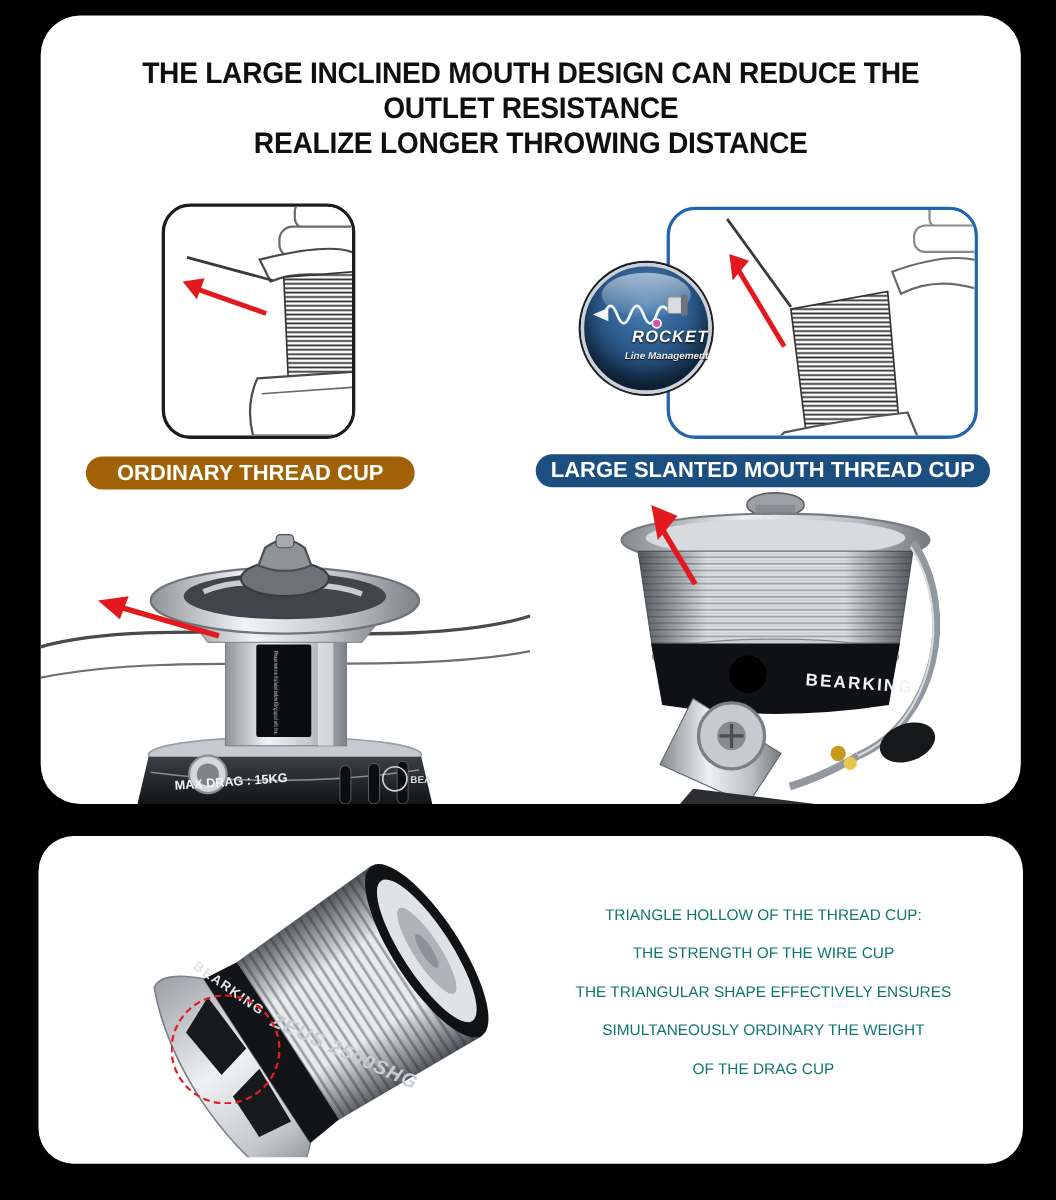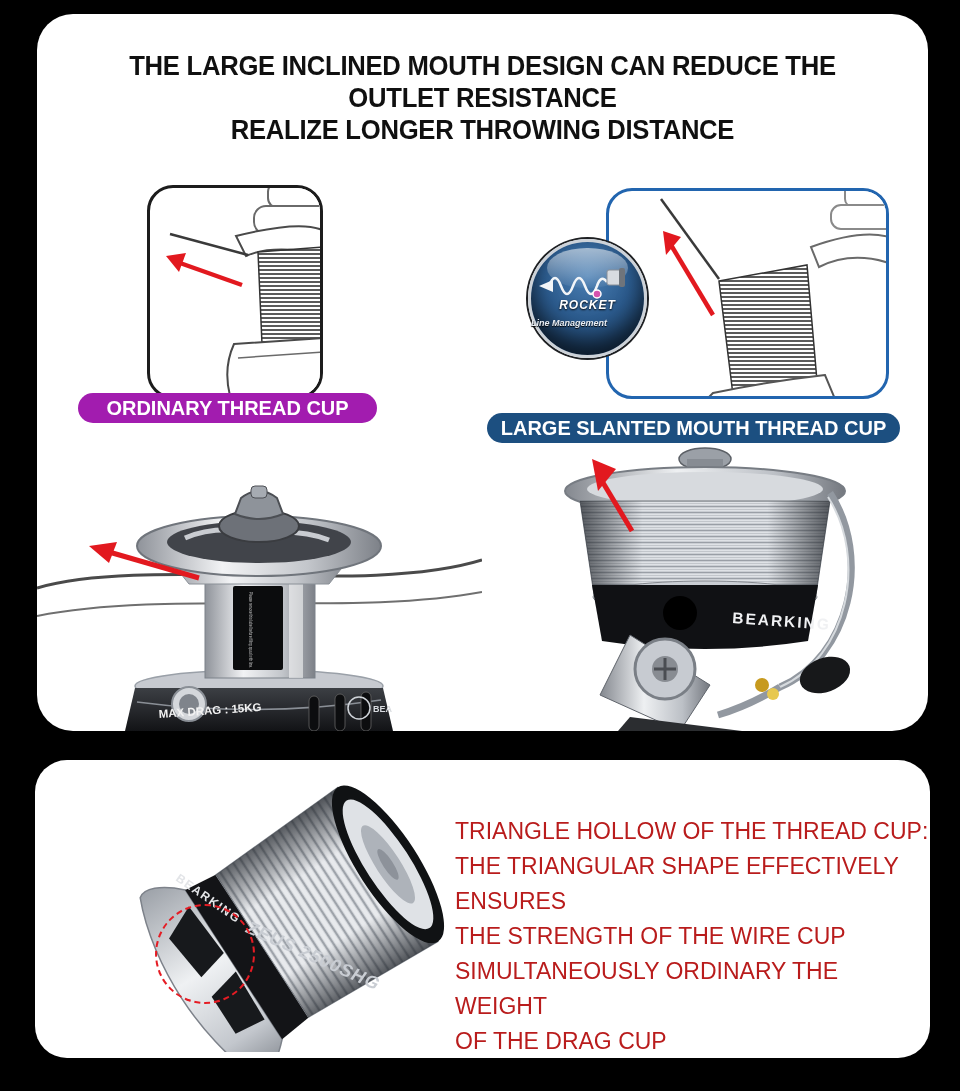--- a/index.html
+++ b/index.html
@@ -12,45 +12,45 @@
   .headline{position:absolute;left:0;top:36px;width:100%;text-align:center;
             color:#101010;font-weight:700;font-size:27px;line-height:32px;
             transform:scaleX(0.95);letter-spacing:-0.3px;}
 
   .diagram-box{position:absolute;background:#fff;box-sizing:border-box;}
   #diagram-left{left:110px;top:171px;width:176px;height:214px;border:3px solid #1c1c1c;border-radius:26px;overflow:hidden;}
   #diagram-right{left:569px;top:174px;width:283px;height:211px;border:3px solid #2265af;border-radius:26px;overflow:hidden;}
 
   .pill{position:absolute;height:30px;border-radius:16px;color:#fff;font-weight:700;
         font-size:20px;line-height:30px;text-align:center;letter-spacing:0;}
-  #pill-left{left:41px;top:379px;width:299px;background:#a21caf;}
+  #pill-left{left:41px;top:401px;width:299px;background:#a16207;}
   #pill-right{left:450px;top:399px;width:413px;background:#1c4f80;}
 
   #rocket-badge{position:absolute;left:491px;top:225px;width:113px;height:113px;border-radius:50%;
       background:radial-gradient(circle at 50% 30%, #4a7fb4 0%, #2b5a8c 45%, #132c48 100%);
       border:3px solid #cdd2d8;box-shadow:0 0 0 2px #1e2023, inset 0 -14px 20px rgba(0,0,0,.55);
       z-index:5;}
   #rocket-badge .gloss{position:absolute;left:14%;top:5%;width:72%;height:36%;border-radius:50%;
       background:linear-gradient(rgba(255,255,255,.55),rgba(255,255,255,.04));}
-  #rocket-badge .badge-title{position:absolute;left:0;top:56px;width:100%;text-align:center;
-      color:#fff;font-weight:800;font-style:italic;font-size:12px;letter-spacing:1px;
+  #rocket-badge .badge-title{position:absolute;left:0;top:56px;width:100%;text-align:right;
+      color:#fff;font-weight:800;font-style:italic;font-size:15px;letter-spacing:1px;
       text-shadow:0 1px 2px #000;}
-  #rocket-badge .badge-sub{position:absolute;left:0;top:76px;width:100%;text-align:left;
+  #rocket-badge .badge-sub{position:absolute;left:0;top:76px;width:100%;text-align:right;
       color:#e8eef5;font-weight:600;font-style:italic;font-size:9px;text-shadow:0 1px 1px #000;}
 
   .photo{position:absolute;}
   #photo-left{left:0px;top:436px;width:445px;height:281px;}
   #photo-right{left:443px;top:431px;width:411px;height:286px;}
 
   #spool-photo{position:absolute;left:100px;top:20px;width:350px;height:272px;}
   #dashed-circle{position:absolute;left:120px;top:144px;width:96px;height:96px;border-radius:50%;
       border:2.5px dashed #e51c24;}
 
-  #bottom-text{position:absolute;left:420px;top:54px;width:478px;
-      color:#b91c1c;font-size:23px;line-height:35px;font-weight:400;}
+  #bottom-text{position:absolute;left:420px;top:54px;width:478px;text-align:center;
+      color:#0f766e;font-size:14px;line-height:35px;font-weight:400;}
   #bottom-text p{margin:0;}
 </style>
 </head>
 <body>
 
 <div id="canvas">
 
   <div class="panel" id="panel-top">
 
     <div class="headline">
@@ -246,20 +246,20 @@
         <ellipse cx="268" cy="135" rx="5" ry="18" fill="#8d929a"></ellipse>
       </g>
       <text x="40" y="100" font-size="12" font-weight="700" letter-spacing="1.5" fill="#e3e5e8" transform="rotate(35 40 100)">BEARKING</text>
       <text x="110" y="152" font-size="18" font-weight="700" font-style="italic" letter-spacing="1" fill="#c9cdd3" transform="rotate(24 110 152)">ZEUS 2500SHG</text>
     </svg>
 
     <div id="dashed-circle"></div>
 
     <div id="bottom-text">
       <p>TRIANGLE HOLLOW OF THE THREAD CUP:</p>
+      <p>THE STRENGTH OF THE WIRE CUP</p>
       <p>THE TRIANGULAR SHAPE EFFECTIVELY ENSURES</p>
-      <p>THE STRENGTH OF THE WIRE CUP</p>
       <p>SIMULTANEOUSLY ORDINARY THE WEIGHT</p>
       <p>OF THE DRAG CUP</p>
     </div>
   </div>
 
 </div>
 
 </body></html>

